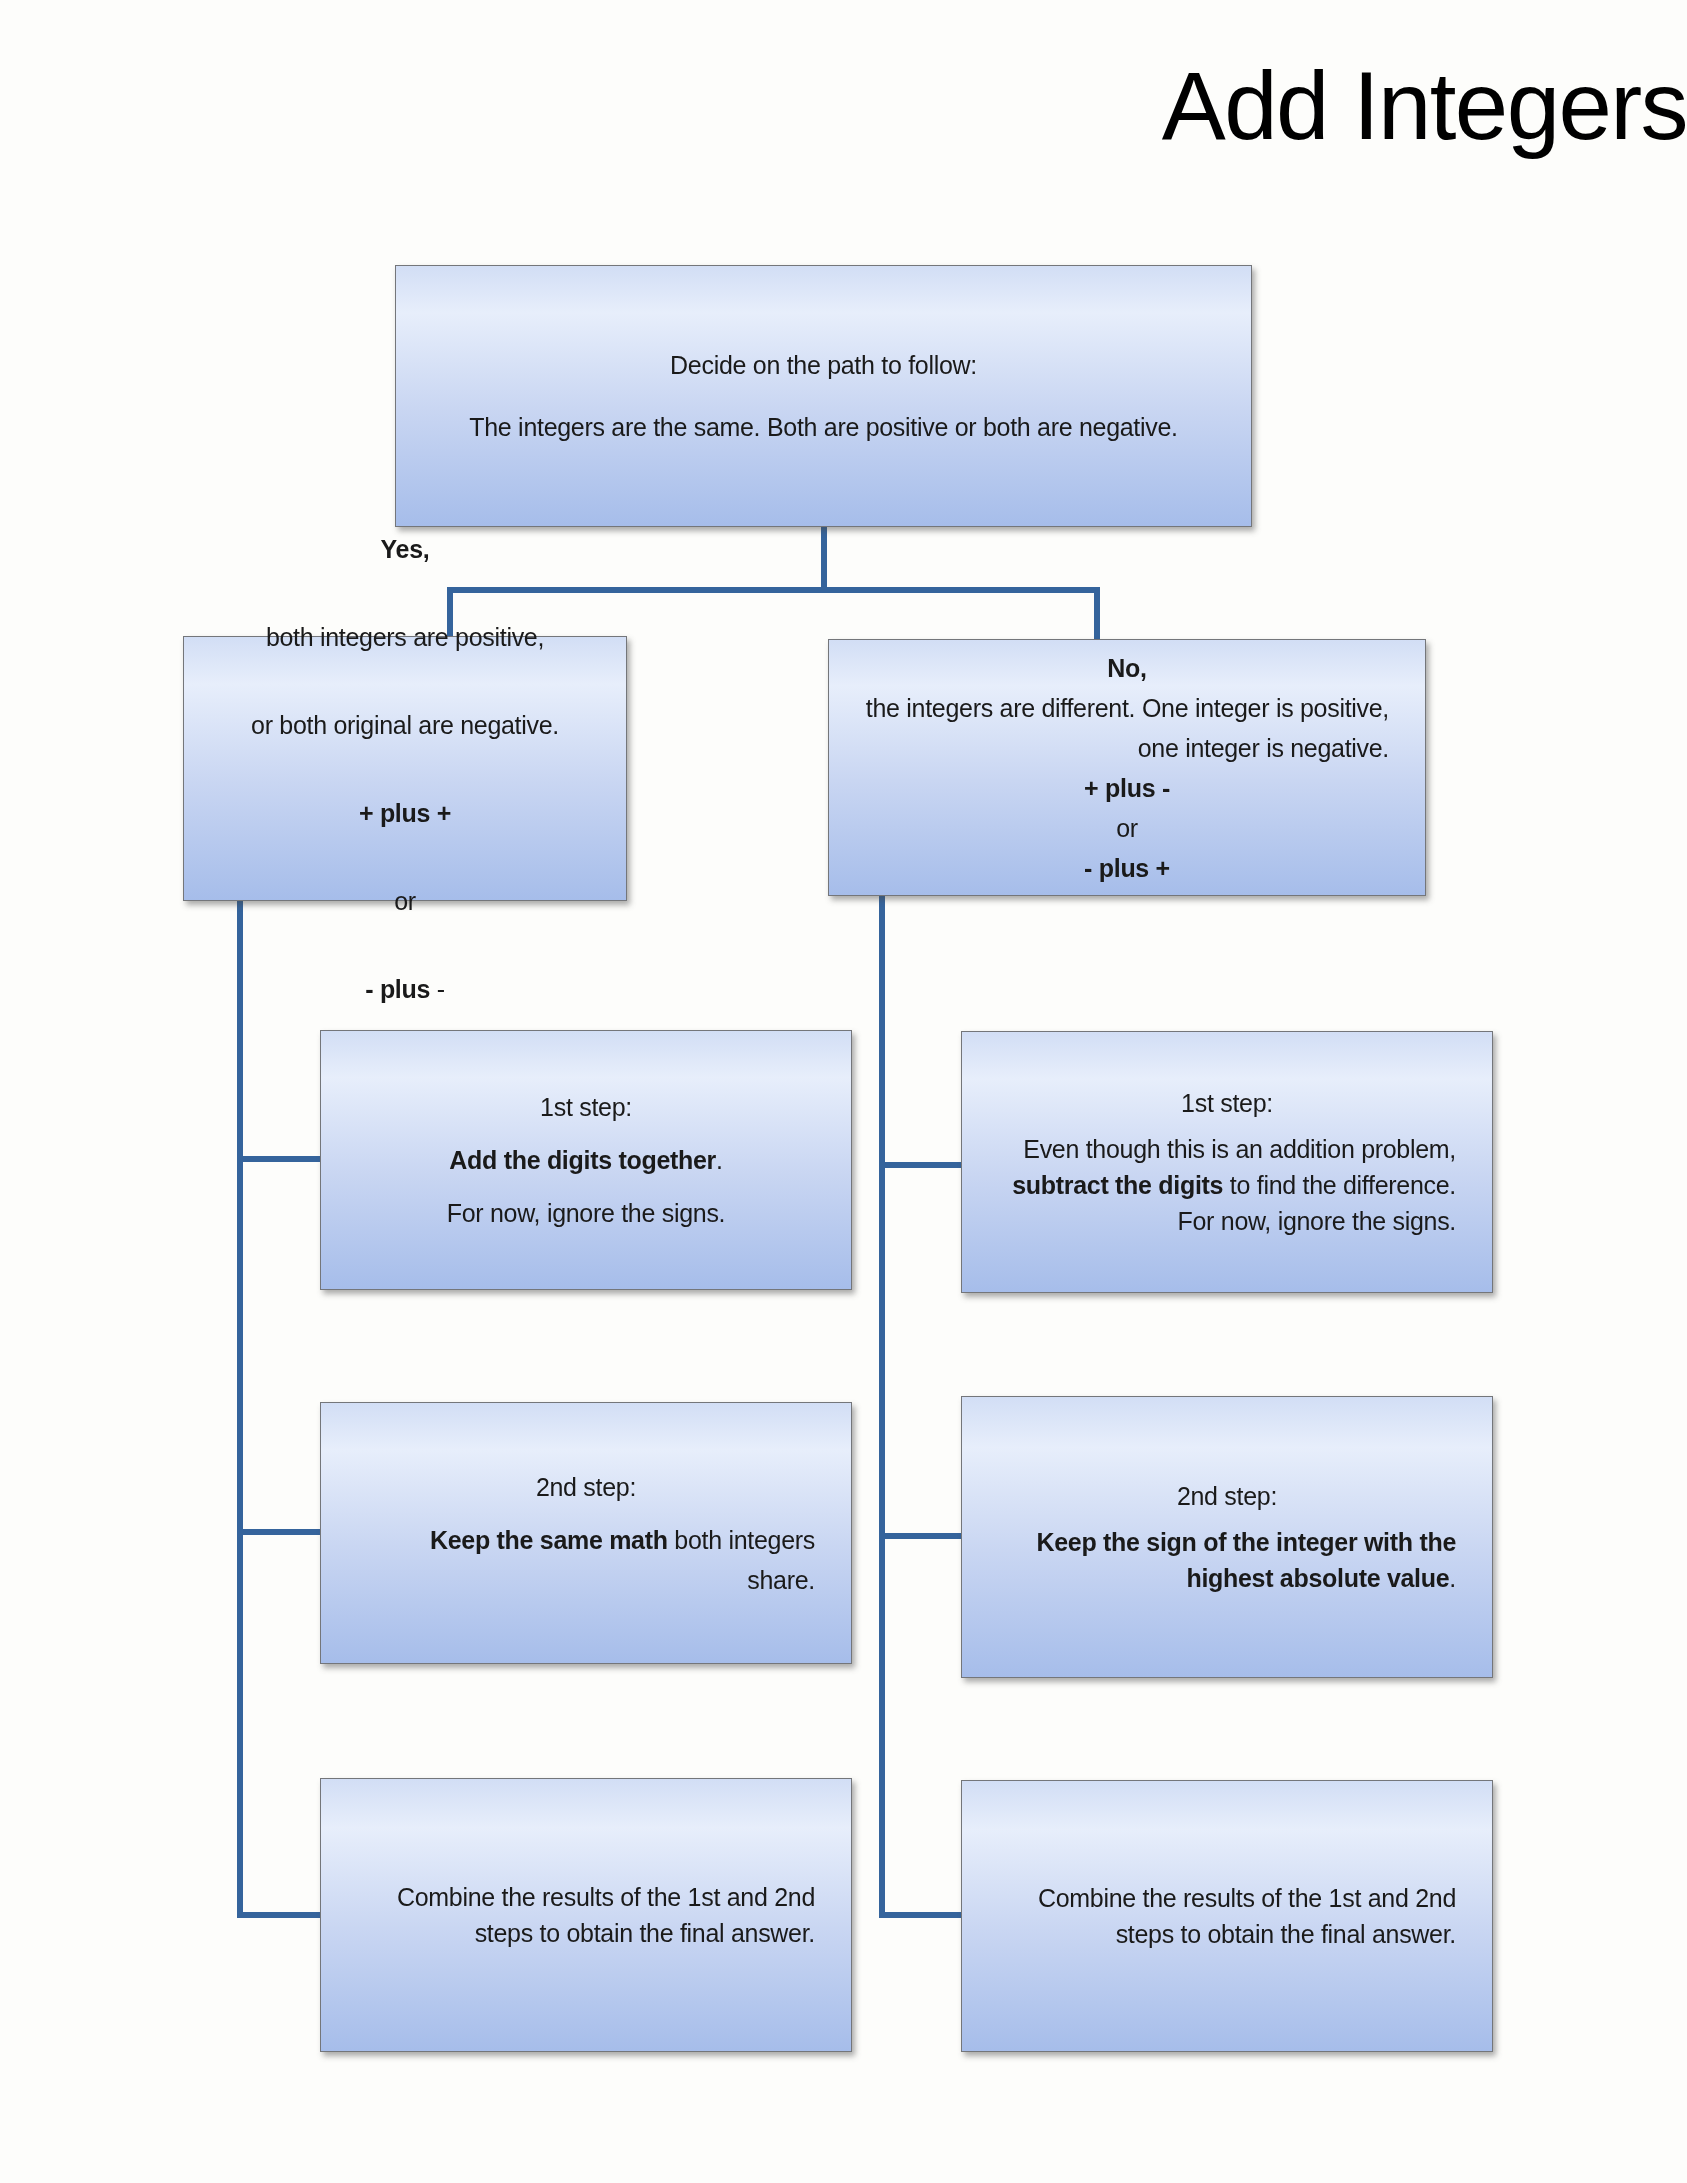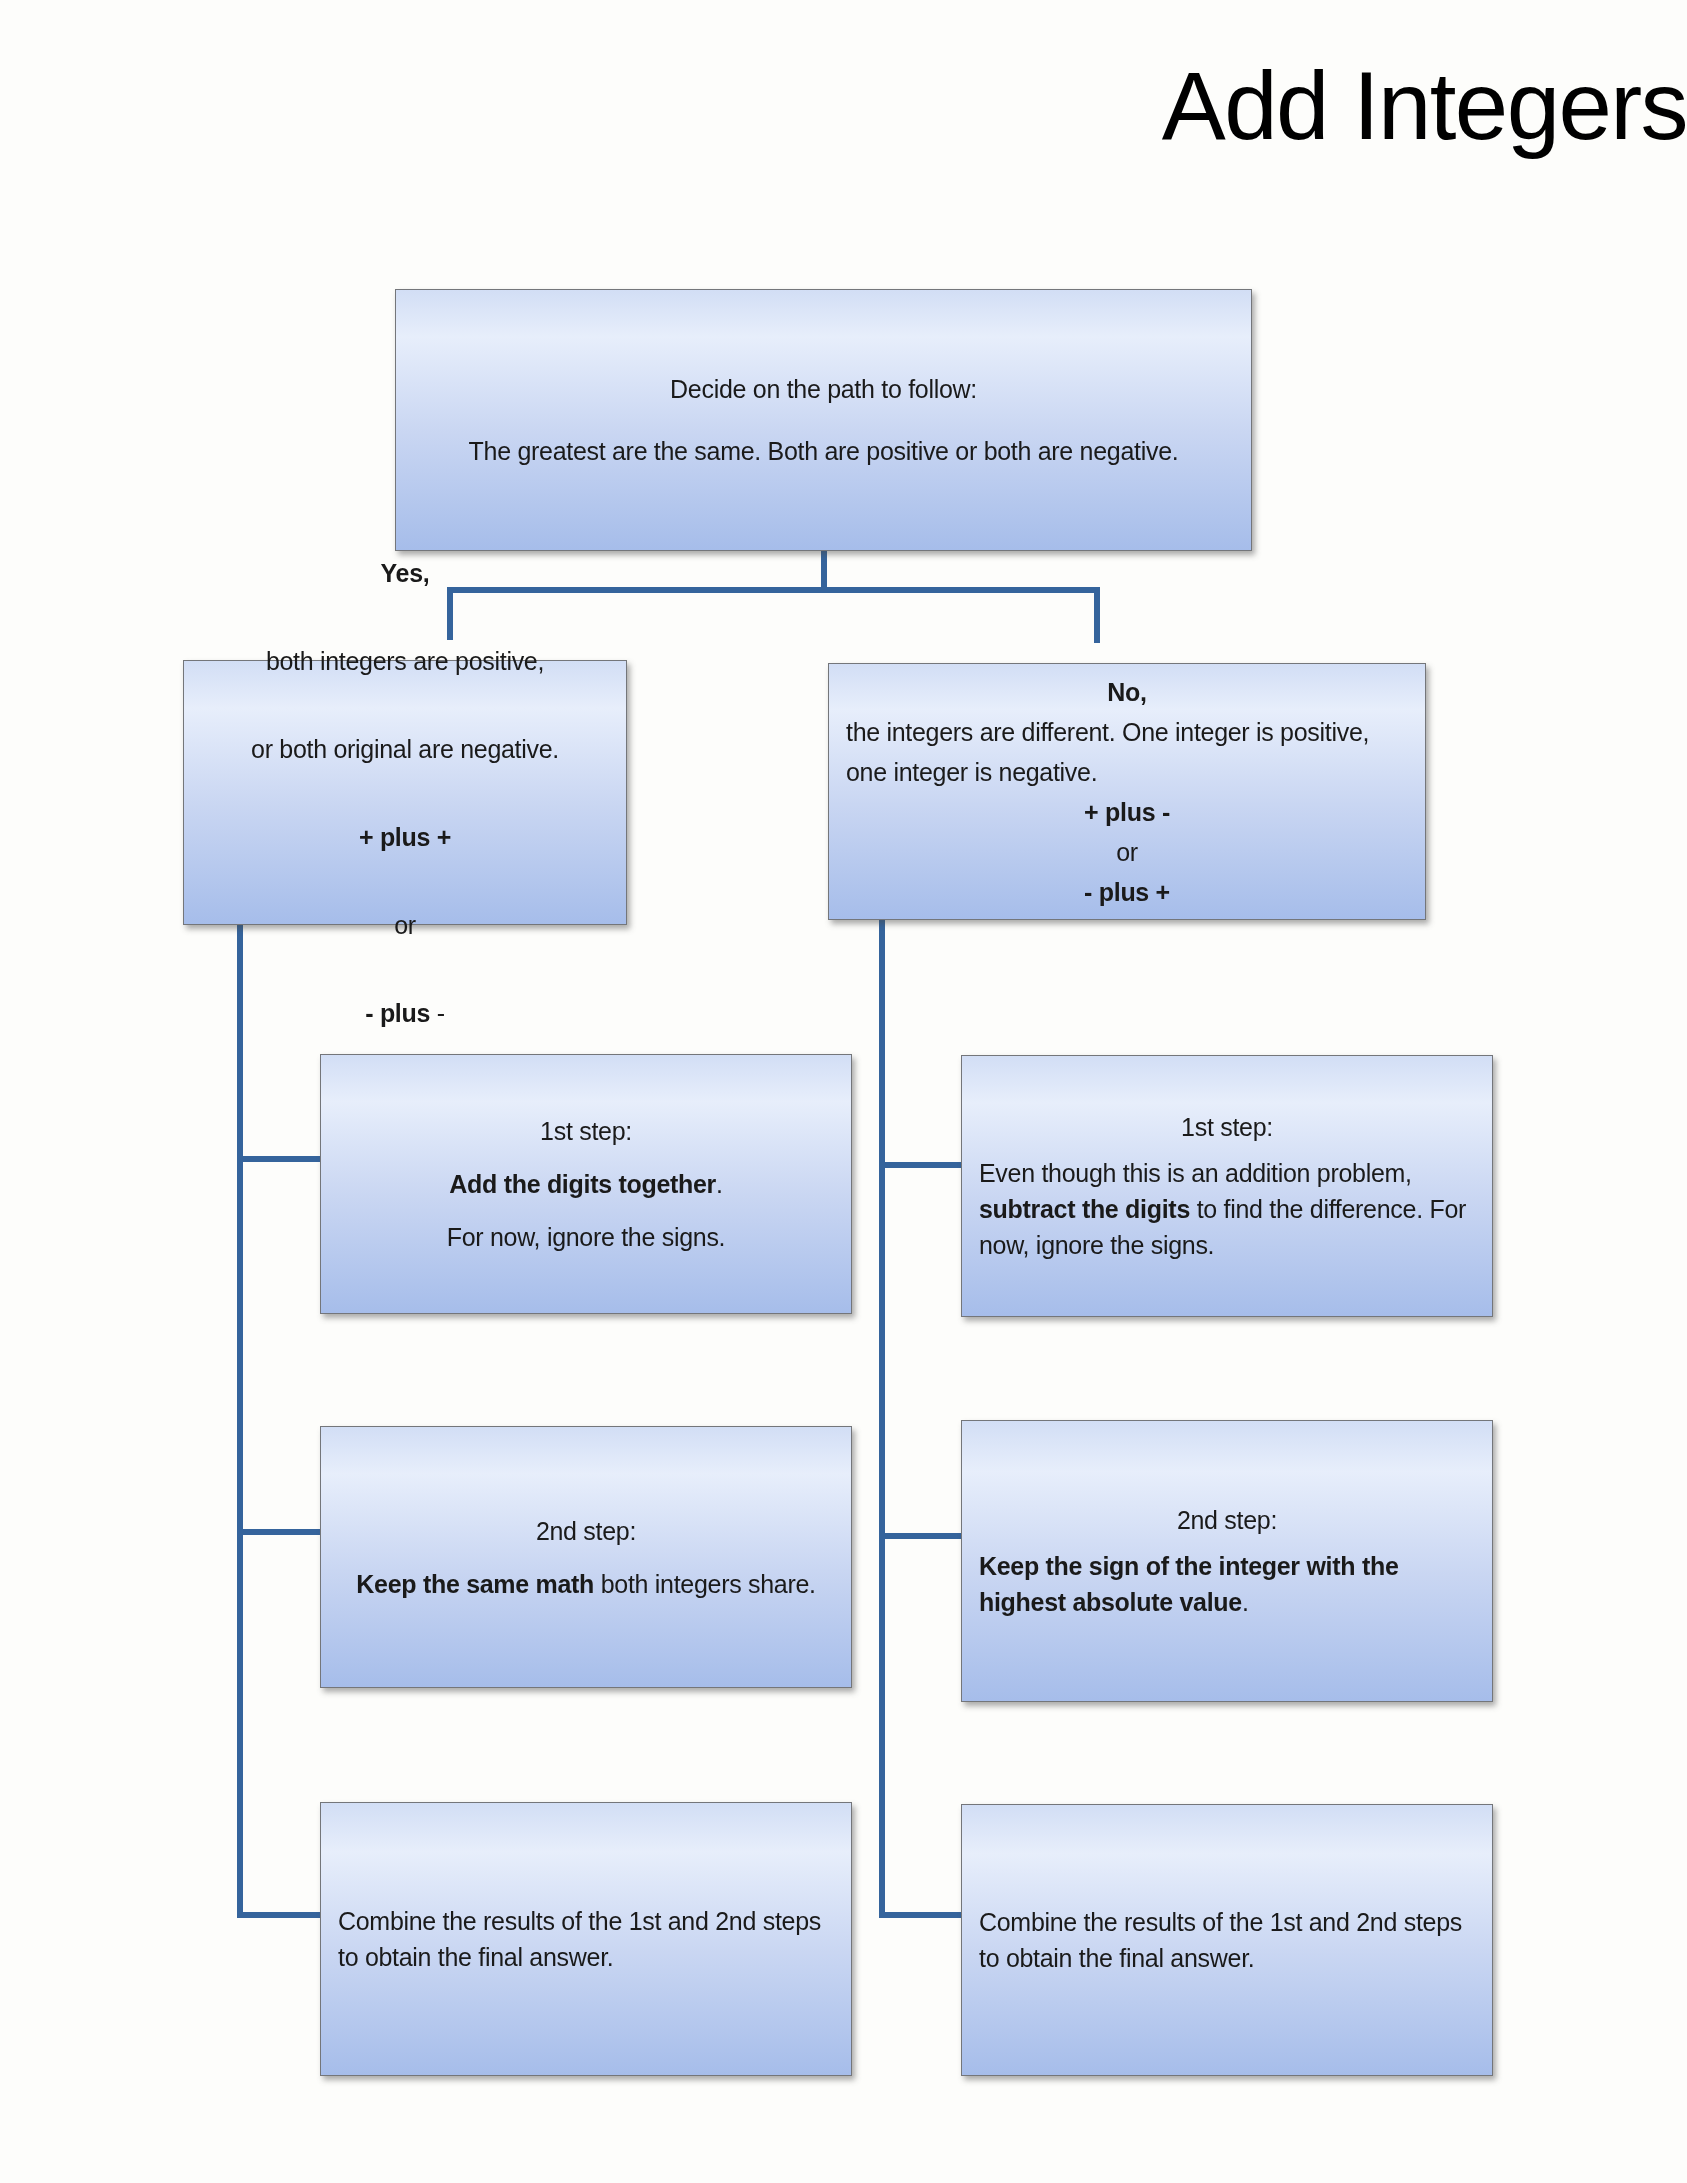--- a/index.html
+++ b/index.html
@@ -13,22 +13,22 @@
     position:absolute; left:0; top:51px; width:1687px;
     text-align:right; font-size:96px; font-weight:400;
     letter-spacing:-1.6px; color:#000;
   }
   .box {
     position:absolute; box-sizing:border-box;
     border:1.6px solid #74767a;
     background:linear-gradient(180deg,#d2def5 0%,#e7eefb 18%,#c9d6f2 55%,#a6bdea 100%);
     box-shadow:3.3px 4.1px 5.8px rgba(70,70,70,0.45);
     display:flex; flex-direction:column; justify-content:center; align-items:center;
-    text-align:left; padding:10px 17px;
-    font-size:25px; letter-spacing:-0.3px;margin-top:24px;
+    text-align:right; padding:10px 36px;
+    font-size:25px; letter-spacing:-0.3px;
   }
   .box .line { line-height:1.6; }
   .tight .line { line-height:1.45; }
   .gap26 .line + .line { margin-top:21.4px; }
   .gap16 .line + .line { margin-top:13px; }
   .gap12 .line + .line { margin-top:10px; }
   .b { font-weight:700; }
   .conn { position:absolute; background:#35649c; }
 
   
@@ -71,21 +71,21 @@
   <div class="conn c-l1"></div>
   <div class="conn c-l2"></div>
   <div class="conn c-l3"></div>
   <div class="conn c-trunkr"></div>
   <div class="conn c-r1"></div>
   <div class="conn c-r2"></div>
   <div class="conn c-r3"></div>
 
   <div class="box box-decide gap26">
       <div class="line"><span>Decide on the path to follow:</span></div>
-      <div class="line"><span>The greatest are the same. Both are positive or both are negative.</span></div>
+      <div class="line"><span>The integers are the same. Both are positive or both are negative.</span></div>
     </div>
   <div class="box box-yes">
       <div class="line"><span class="b">Yes,</span></div>
       <div class="line"><span>both integers are positive,</span></div>
       <div class="line"><span>or both original are negative.</span></div>
       <div class="line"><span class="b">+ plus +</span></div>
       <div class="line"><span>or</span></div>
       <div class="line"><span class="b">- plus</span><span> -</span></div>
     </div>
   <div class="box box-no">

